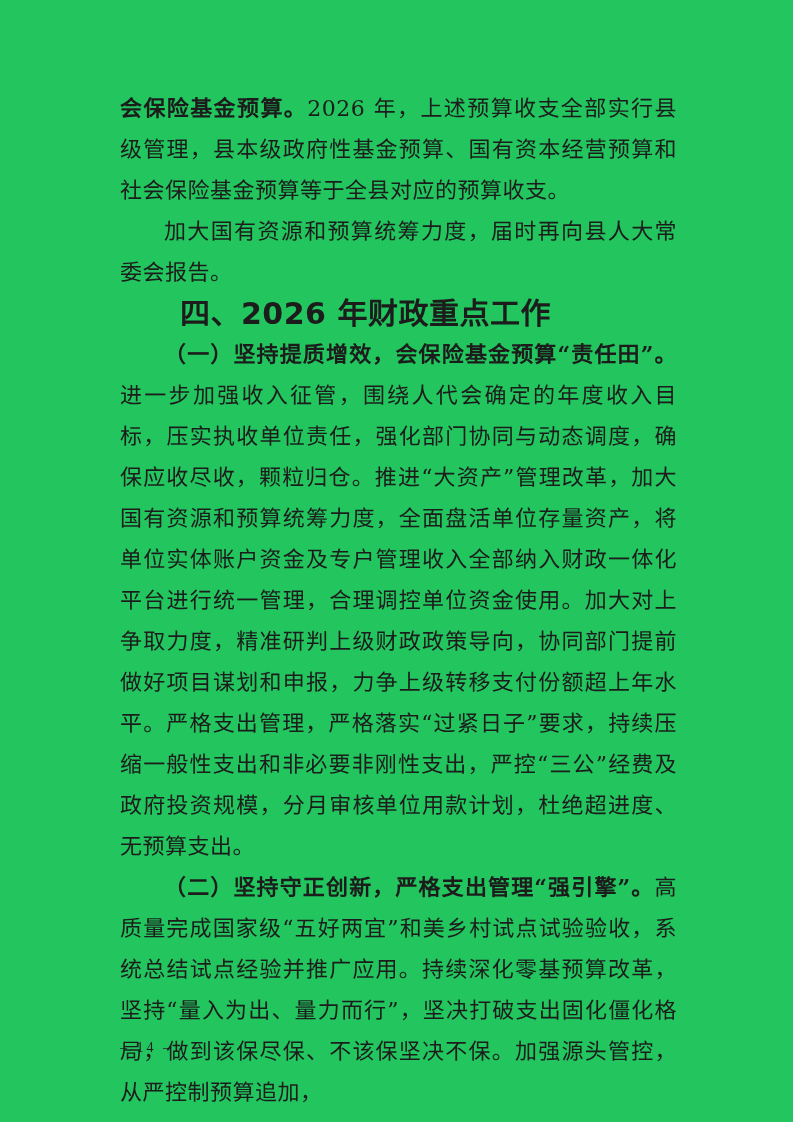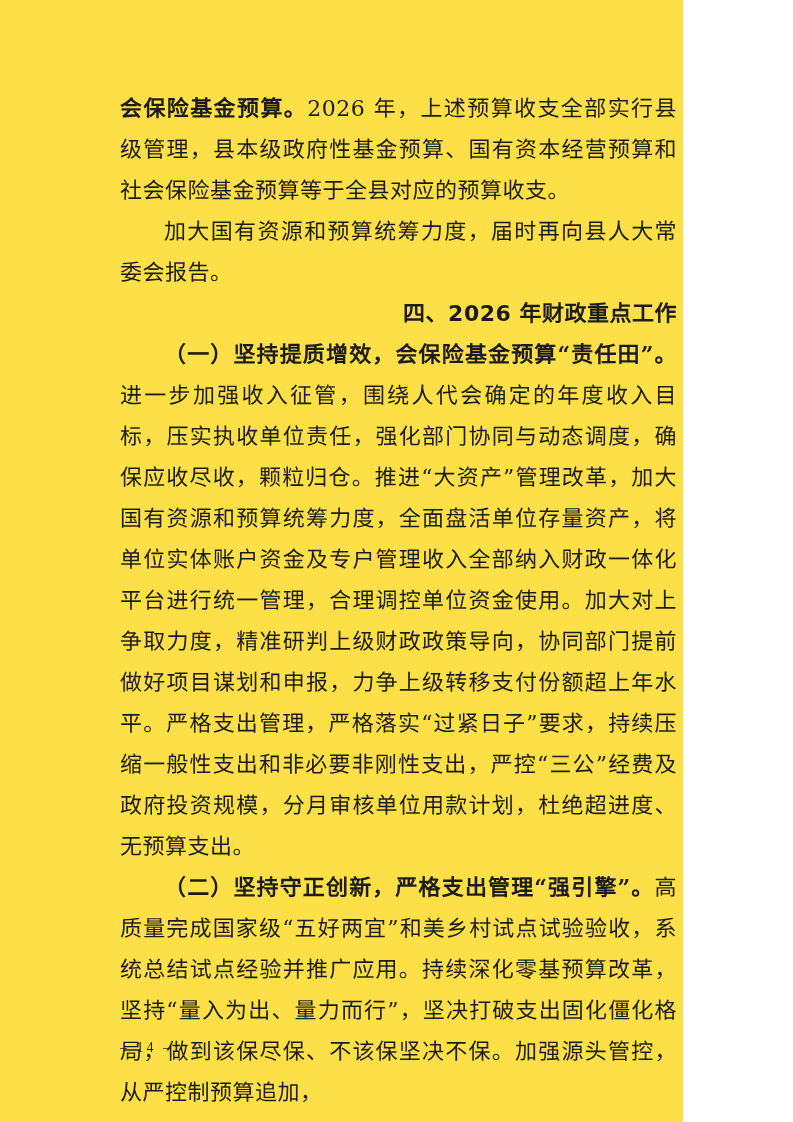--- a/index.html
+++ b/index.html
@@ -2,27 +2,26 @@
 <html lang="zh-CN"><head>
 <meta charset="utf-8">
 <style>
   html, body {
     margin: 0;
     padding: 0;
     background: #ffffff;
   }
   .page {
     position: relative;
-    width: 670px;
+    width: 793px;
     height: 1122px;
-    background: #fde047;
+    background: #22c55e;
     overflow: hidden;
     font-family: "DejaVu Serif", "Liberation Serif", serif;
     color: #1c1c1c;
-    padding-left: 13px;
   }
   .body-text {
     position: absolute;
     left: 120px;
     top: 88px;
     width: 557px;
     font-size: 22px;
     line-height: 41px;
     text-align: justify;
     text-justify: inter-character;
@@ -36,26 +35,26 @@
   .para.no-indent {
     text-indent: 0;
   }
   .lead {
     font-weight: bold;
   }
   .section-heading {
     margin: 0;
     padding: 0;
     text-indent: 2em;
-    font-size: 22px;
+    font-size: 30px;
     line-height: 41px;
     font-weight: bold;
     font-family: "DejaVu Sans", "Liberation Sans", sans-serif;
     letter-spacing: 0.5px;
-    text-align: right;
+    text-align: left;
   }
   .page-footer {
     position: absolute;
     left: 120px;
     top: 1036px;
     font-size: 14px;
     line-height: 24px;
     letter-spacing: 3px;
     color: #1c1c1c;
     font-family: Liberation Serif, serif;

